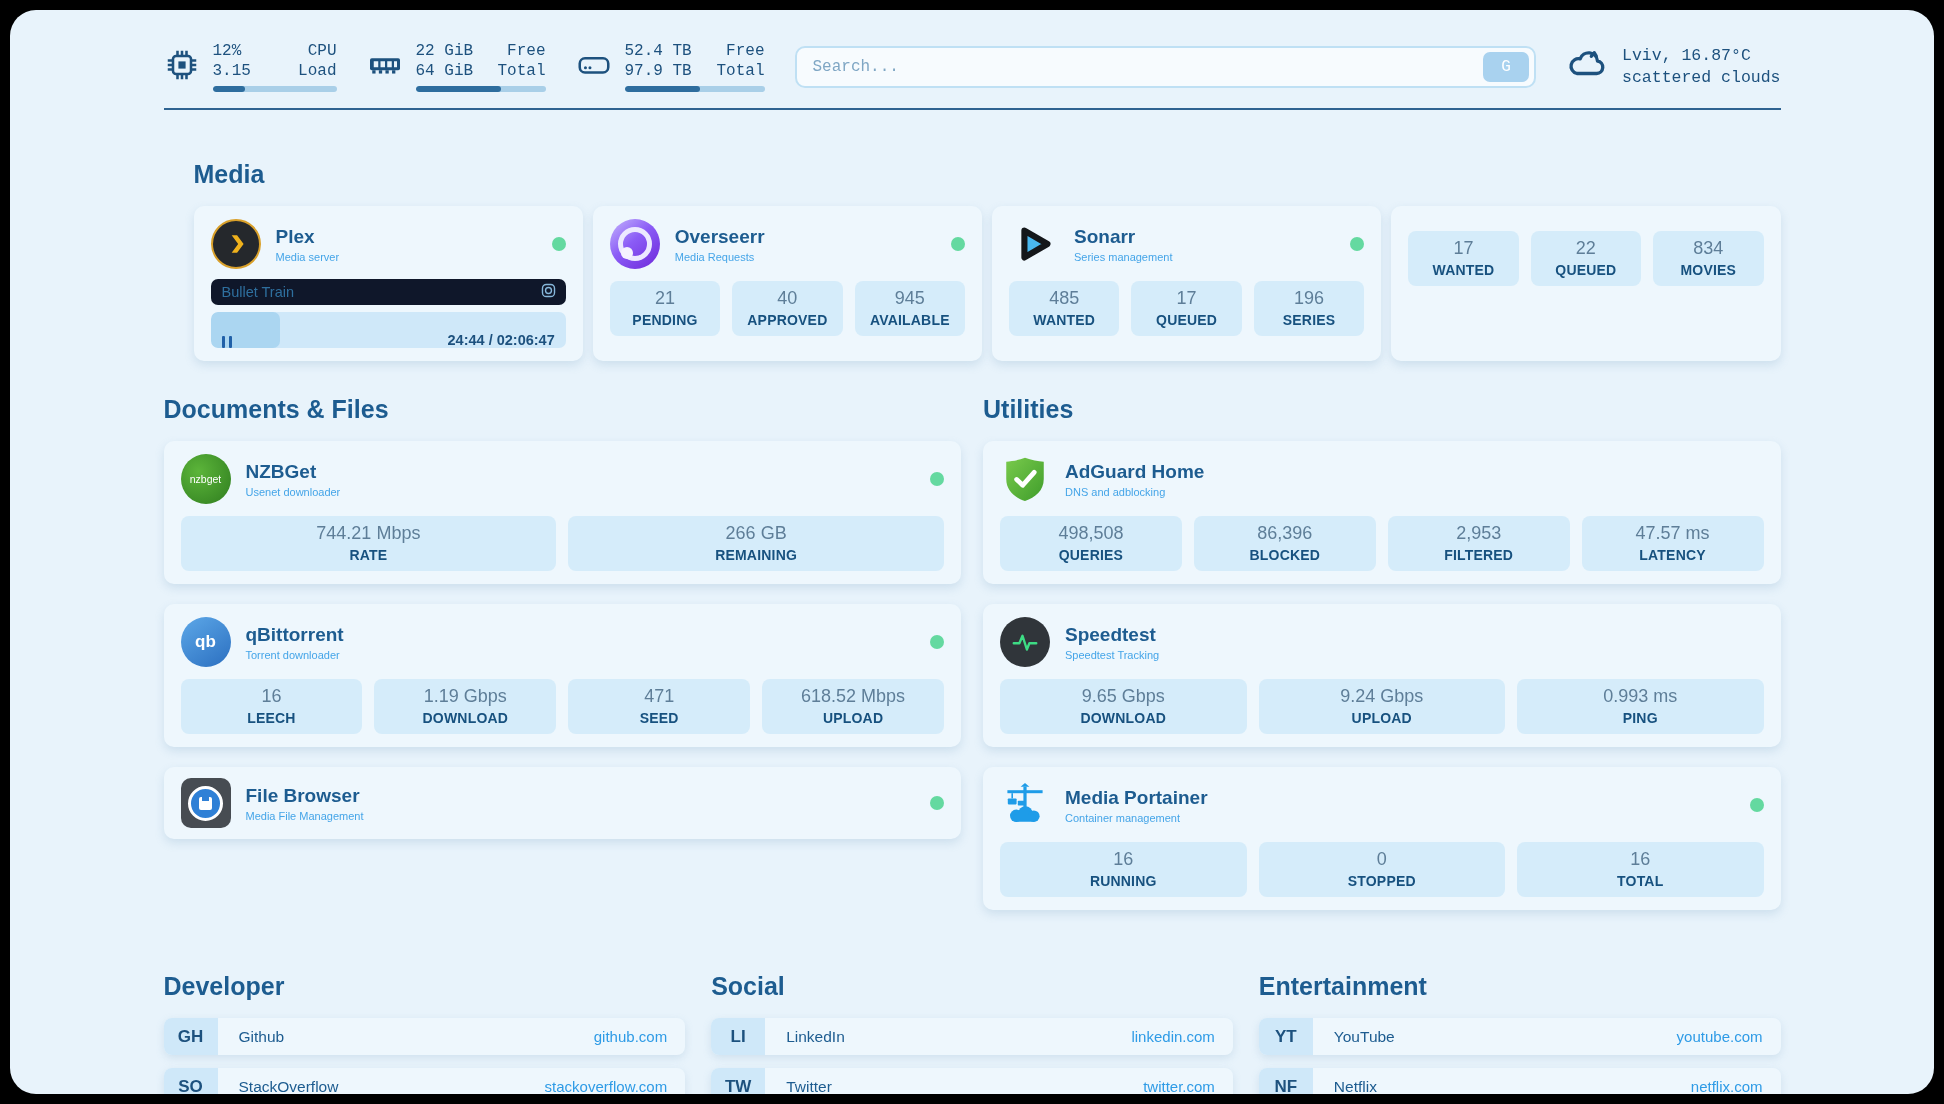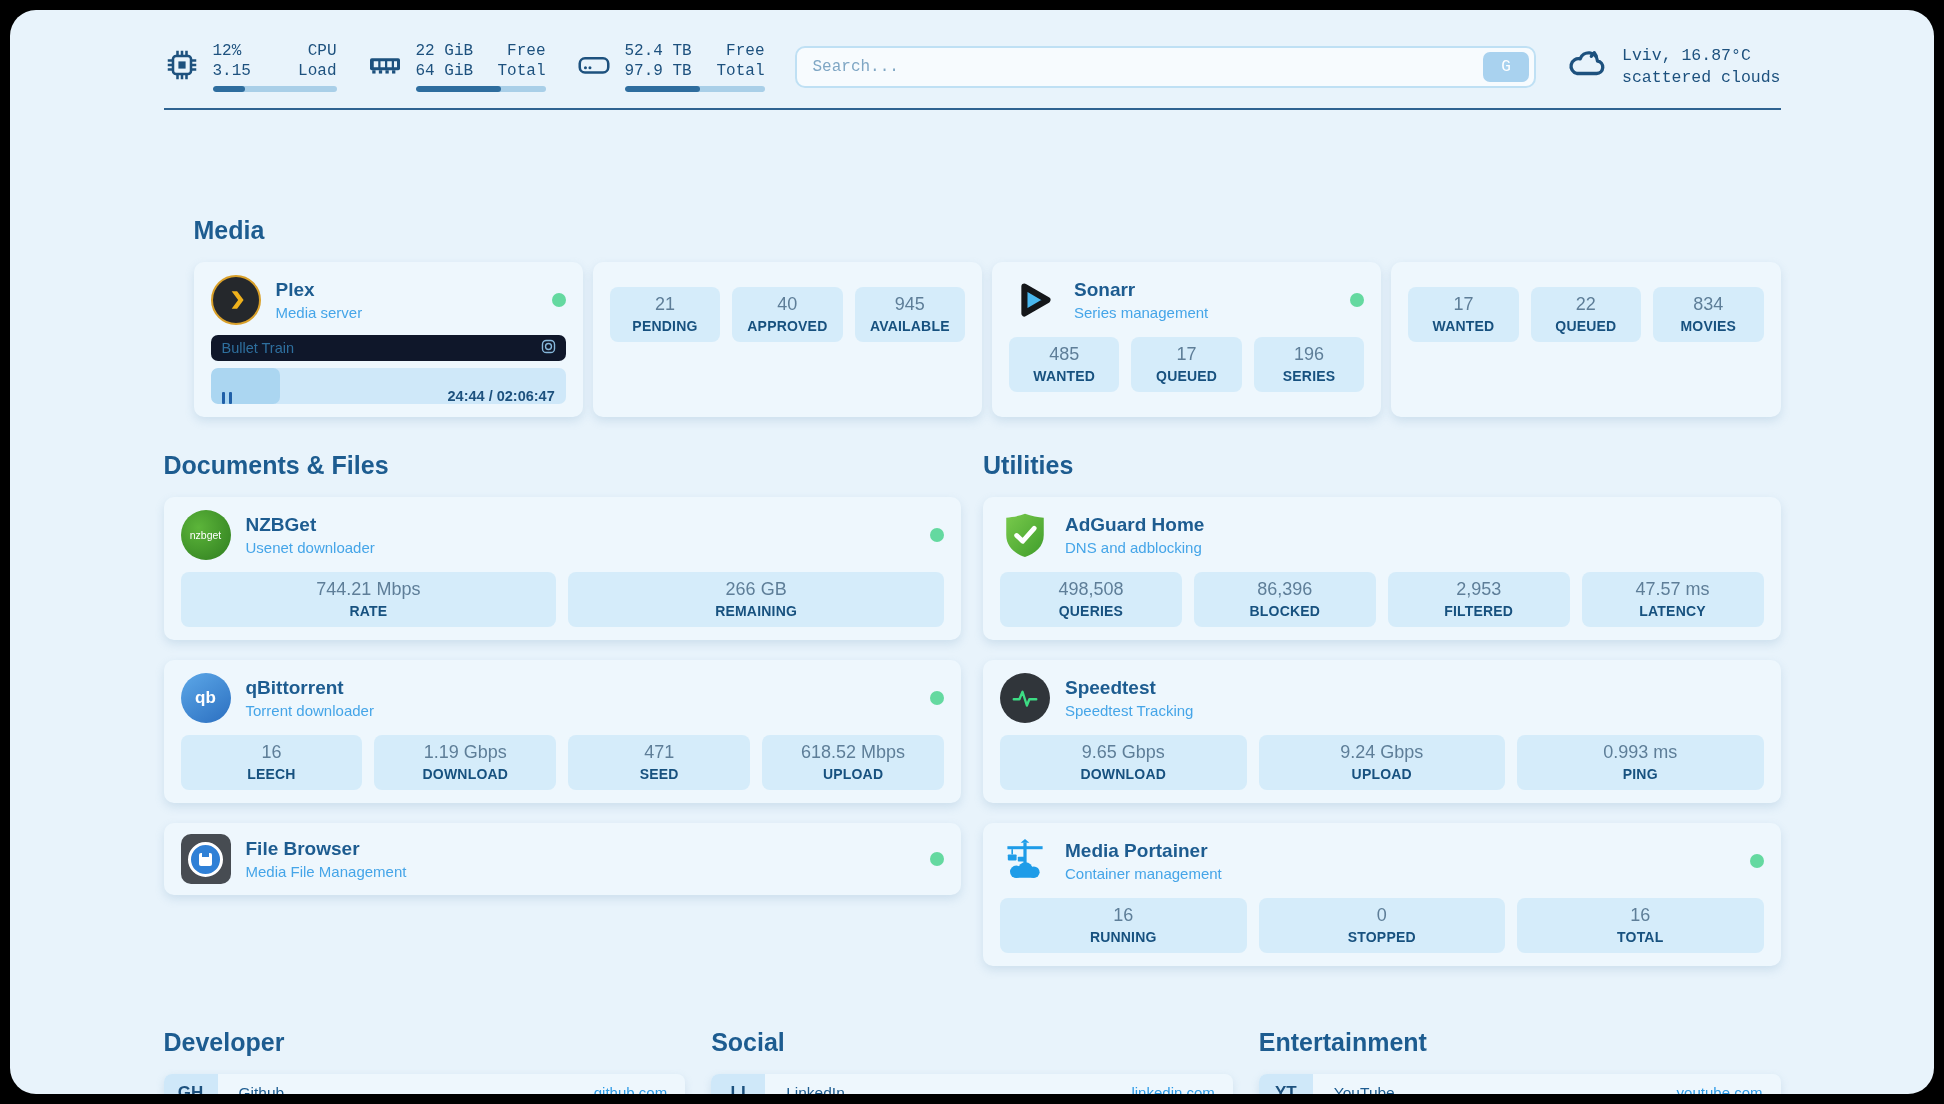--- a/index.html
+++ b/index.html
@@ -26,30 +26,30 @@
   .search input::placeholder { color:#7fa6c4; }
   .g-btn { width:46px; height:30px; background:#a9d2ef; color:#fff; border:none; border-radius:7px;
            font-size:16px; display:flex; align-items:center; justify-content:center; font-family:inherit; }
 
   .weather { display:flex; align-items:center; gap:14px; color:#1d517e; font-size:16.5px; line-height:1.35; }
 
   .divider { border-bottom:2px solid #2f6391; margin-top:16px; }
 
   
   .section-title { font-size:25px; font-weight:600; color:#1d5c90; }
-  .section-media { margin-top:106px;padding-left:30px; }
+  .section-media { margin-top:50px;padding-left:30px; }
   .cards-row { display:flex; gap:10px; margin-top:17px; }
 
   .card { flex:1; background:#eef7fd; border-radius:10px; padding:13px 17px;
           box-shadow:0 4px 10px rgba(110,155,190,.22); }
   .app-header { display:flex; align-items:center; gap:15px; }
   .app-icon { width:50px; height:50px; flex:none; display:flex; align-items:center; justify-content:center; }
   .app-titles { display:flex; flex-direction:column; gap:3px; }
   .app-name { font-size:19px; font-weight:600; color:#1d5c90; }
-  .app-sub { font-size:15px; color:#45a5e8; }
+  .app-sub { font-size:11px; color:#45a5e8; }
   .dot { margin-left:auto; width:14px; height:14px; border-radius:50%; background:#64d9a0; flex:none; }
 
   .tiles { display:flex; gap:12px; margin-top:12px; }
   .tile { flex:1; background:#d5ecfa; border-radius:8px; padding:7px 4px 8px; text-align:center; }
   .tile-value { font-size:18px; color:#5e7e98; }
   .tile-label { font-size:14px; font-weight:700; color:#17517f; margin-top:3px; letter-spacing:.2px; }
 
   
   .player { margin-top:10px; display:flex; flex-direction:column; gap:7px; }
   .player-track { background:#0f172a; border-radius:7px; height:26px; display:flex; align-items:center;
@@ -231,20 +231,31 @@
               <span class="pause">
                   <span></span>
                   <span></span>
                 </span>
               <span class="player-time">24:44 / 02:06:47</span>
             </div>
           </div>
         </div>
 
         <div class="card">
+          <div class="app-header">
+            <div class="app-icon icon-circle icon-overseerr">
+              <span class="ovr-inner"></span>
+                <span class="ovr-blob"></span>
+            </div>
+            <div class="app-titles">
+              <span class="app-name">Overseerr</span>
+              <span class="app-sub">Media Requests</span>
+            </div>
+            <span class="dot"></span>
+          </div>
           <div class="tiles">
             <div class="tile">
               <div class="tile-value">21</div>
               <div class="tile-label">PENDING</div>
             </div>
             <div class="tile">
               <div class="tile-value">40</div>
               <div class="tile-label">APPROVED</div>
             </div>
             <div class="tile">

